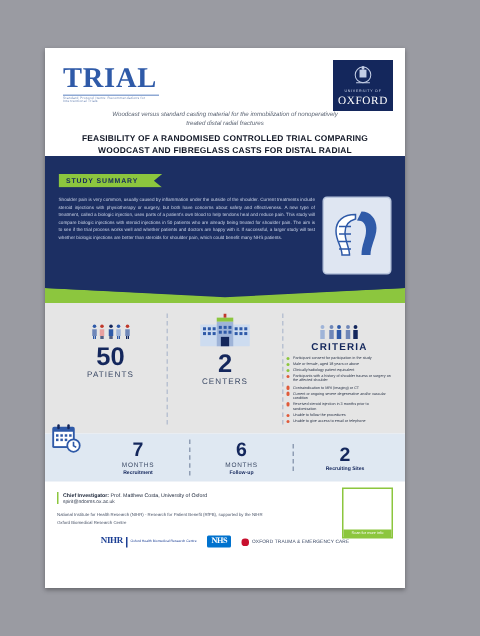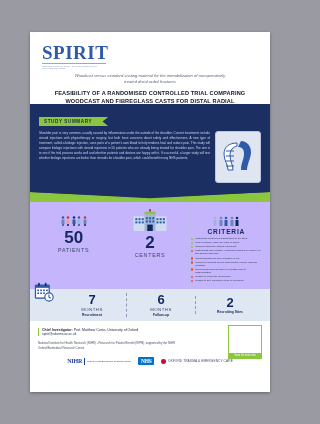--- a/index.html
+++ b/index.html
@@ -55,21 +55,21 @@
   .chev{height:10px;background:#1c2f63;position:relative;}
   .chev:after{
     content:"";position:absolute;left:0;right:0;top:0;height:10px;background:#8cc63e;
     clip-path:polygon(0 0,50% 62%,100% 0,100% 100%,0 100%);
   }
   .chev:before{
     content:"";position:absolute;left:0;right:0;top:0;height:8px;background:#1c2f63;
     clip-path:polygon(0 0,50% 70%,100% 0,100% 0,0 0);z-index:2;
   }
   
-  .stats{display:flex;padding:7px 6px 6px 6px;background:#c4b5fd;}
+  .stats{display:flex;padding:7px 6px 6px 6px;background:#e5e5e5;}
   .scol{flex:1;display:flex;flex-direction:column;align-items:center;justify-content:flex-start;}
   .scol.mid{border-left:1px dashed #b9c2d2;border-right:1px dashed #b9c2d2;}
   .bignum{
     font-size:17px;font-weight:bold;color:#14275c;line-height:1;margin-top:3px;
     font-family:"Liberation Sans",sans-serif;
   }
   .biglab{font-size:5.4px;color:#3c4a66;letter-spacing:.7px;margin-top:1px;}
   .critwrap{width:100%;padding:0 2px;box-sizing:border-box;}
   .crittitle{
     text-align:center;font-size:6.6px;font-weight:bold;color:#14275c;
@@ -113,25 +113,35 @@
   .otec .blob{width:4.5px;height:4.5px;border-radius:50%;background:#c8102e;}
   .otec .t{font-size:3.2px;color:#3c4a66;letter-spacing:.1px;}
 </style>
 </head>
 <body>
 
 <div class="page">
 
   <div class="hdr">
     <div class="spirit">
-      <div class="word">SPIRIT</div>
+      <div class="word">TRIAL</div>
       <div class="rule"></div>
       <div class="tag">Standard Protocol Items: Recommendations for Interventional Trials</div>
     </div>
 
+    <div class="ox">
+      <svg class="crest" viewBox="0 0 24 26">
+        <circle cx="12" cy="12" r="9" fill="none" stroke="#c3cde4" stroke-width="1.2"></circle>
+        <rect x="8" y="6" width="8" height="9" fill="#c3cde4"></rect>
+        <rect x="10.5" y="2" width="3" height="4" fill="#c3cde4"></rect>
+        <path d="M4 21h16" stroke="#c3cde4" stroke-width="1.2"></path>
+      </svg>
+      <div class="uni">UNIVERSITY OF</div>
+      <div class="oxf">OXFORD</div>
+    </div>
 
     <div class="subtitle">Woodcast versus standard casting material for the immobilization of nonoperatively treated distal radial fractures</div>
     <div class="maintitle">FEASIBILITY OF A RANDOMISED CONTROLLED TRIAL COMPARING WOODCAST AND FIBREGLASS CASTS FOR DISTAL RADIAL FRACTURES</div>
   </div>
 
   <div class="summary">
     <div class="sumtag">STUDY SUMMARY</div>
     <div class="sumbody">
       <div class="sumtext">Shoulder pain is very common, usually caused by inflammation under the outside of the shoulder. Current treatments include steroid injections with physiotherapy or surgery, but both have concerns about safety and effectiveness. A new type of treatment, called a biologic injection, uses parts of a patient's own blood to help tendons heal and reduce pain. This study will compare biologic injections with steroid injections in 50 patients who are already being treated for shoulder pain. The aim is to see if the trial process works well and whether patients and doctors are happy with it. If successful, a larger study will test whether biologic injections are better than steroids for shoulder pain, which could benefit many NHS patients.</div>
       <div class="xray">

